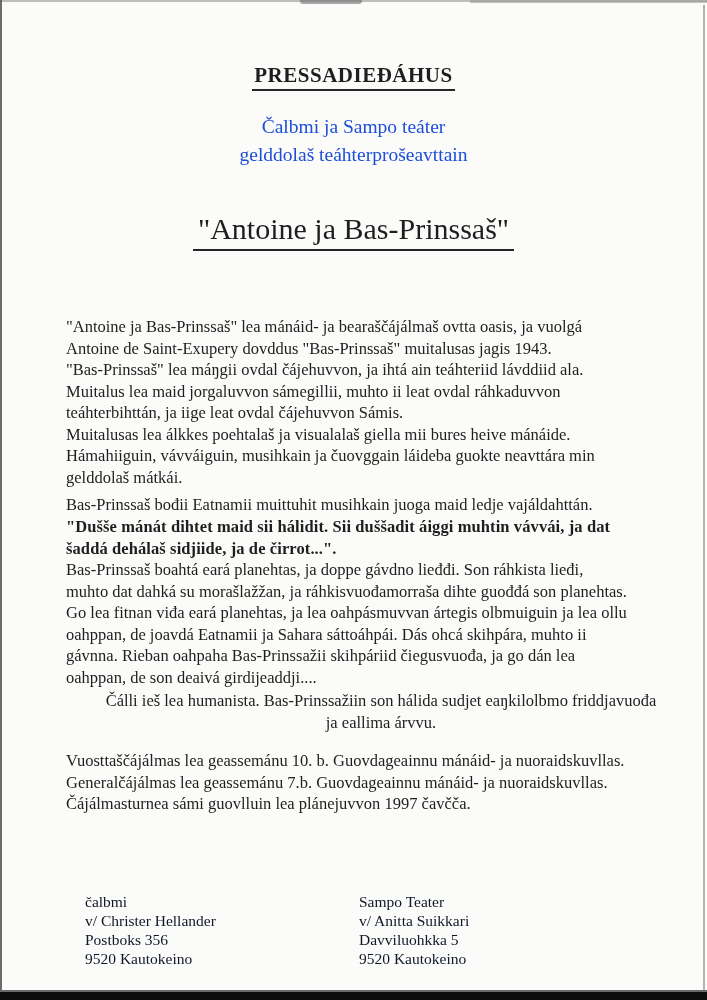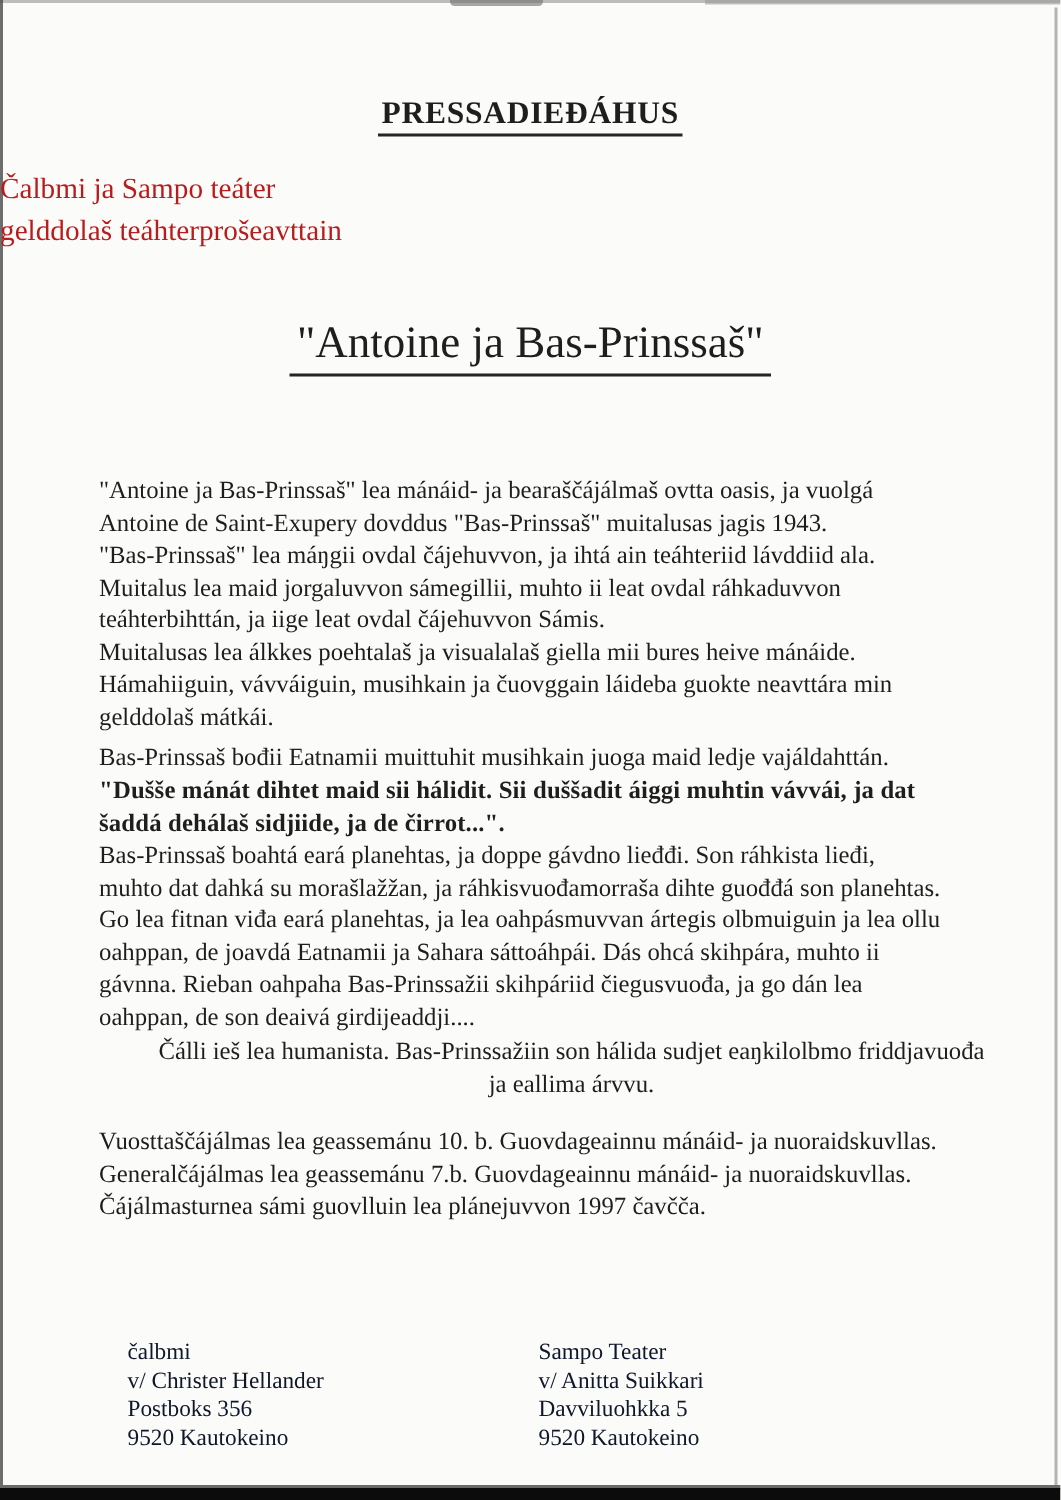--- a/index.html
+++ b/index.html
@@ -25,24 +25,24 @@
   
   .doc-header {
     left: 0; top: 63px; width: 707px;
     text-align: center;
     font-size: 21px; font-weight: bold; letter-spacing: .5px;
   }
   .doc-header .u { border-bottom: 2px solid #262626; padding: 0 2px 2px 2px; }
 
   .doc-subtitle {
     left: 0; top: 113px; width: 707px;
-    text-align: left;
+    text-align: center;
     font-size: 19.5px; line-height: 28px;
     white-space: pre-line;
-    color: #b91c1c;
+    color: #1d4ed8;
   }
 
   .doc-title {
     left: 0; top: 212px; width: 707px;
     text-align: center;
     font-size: 30px; font-weight: normal;
   }
   .doc-title .u { border-bottom: 2px solid #242424; padding: 0 5px 4px 5px; }
 
   

